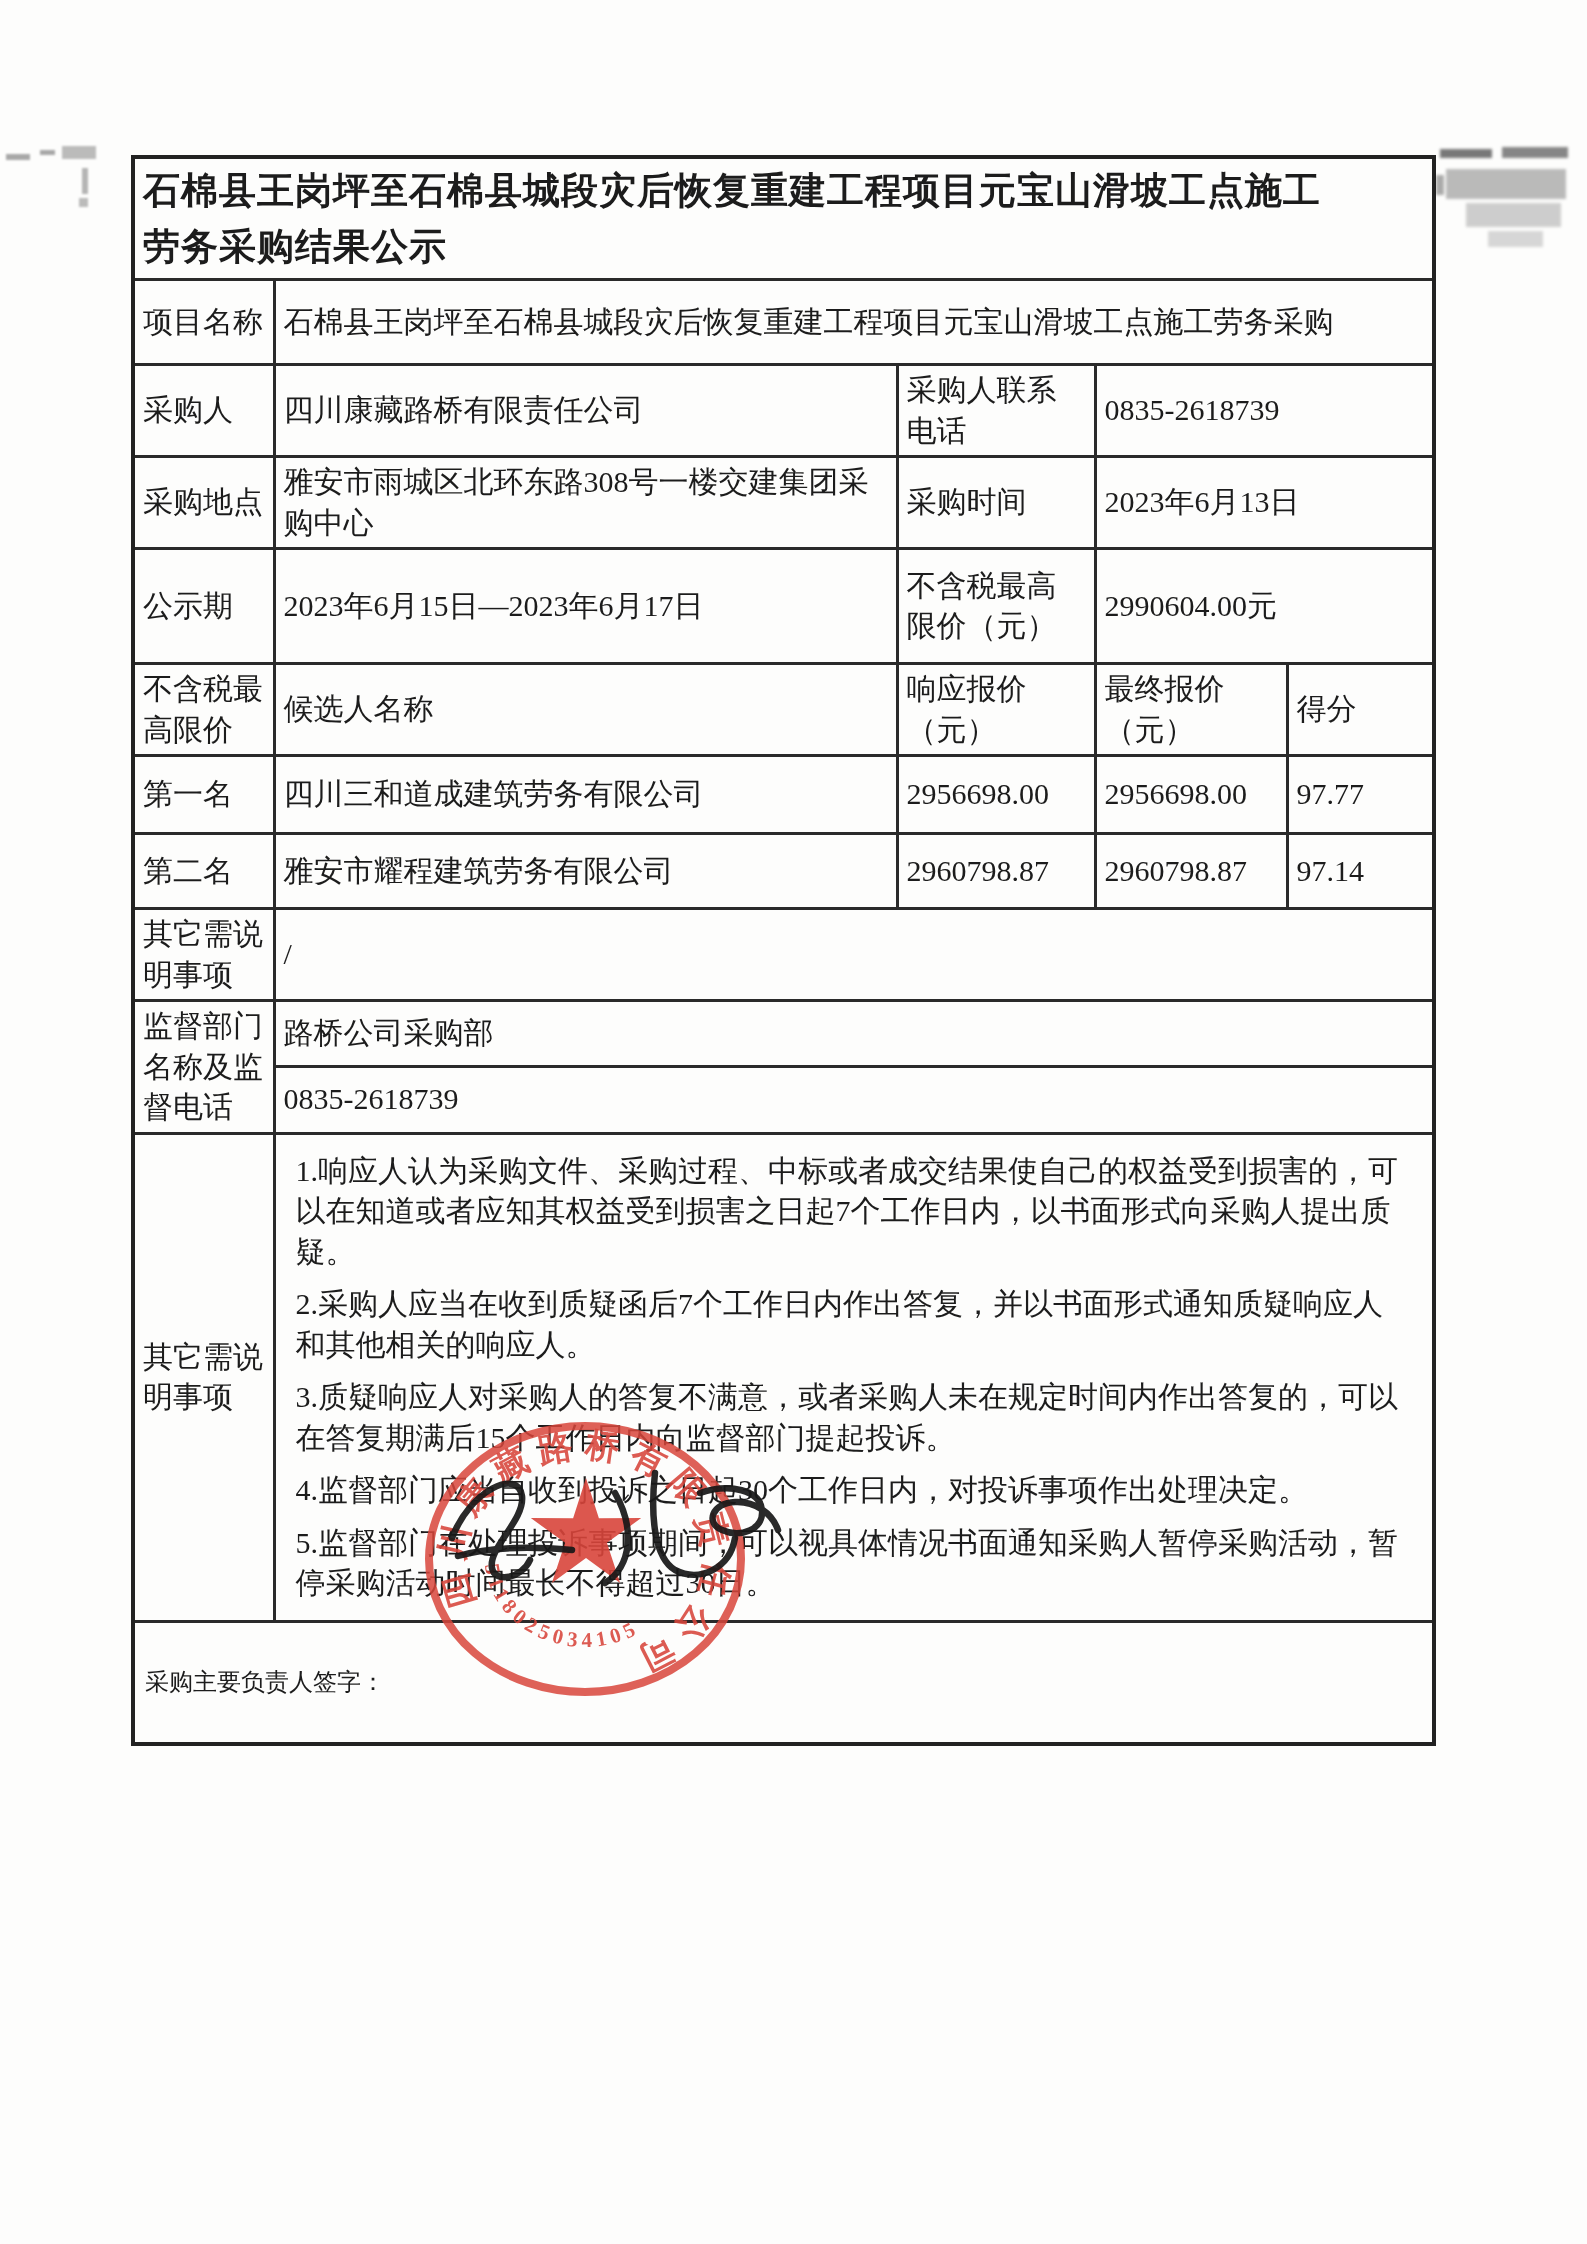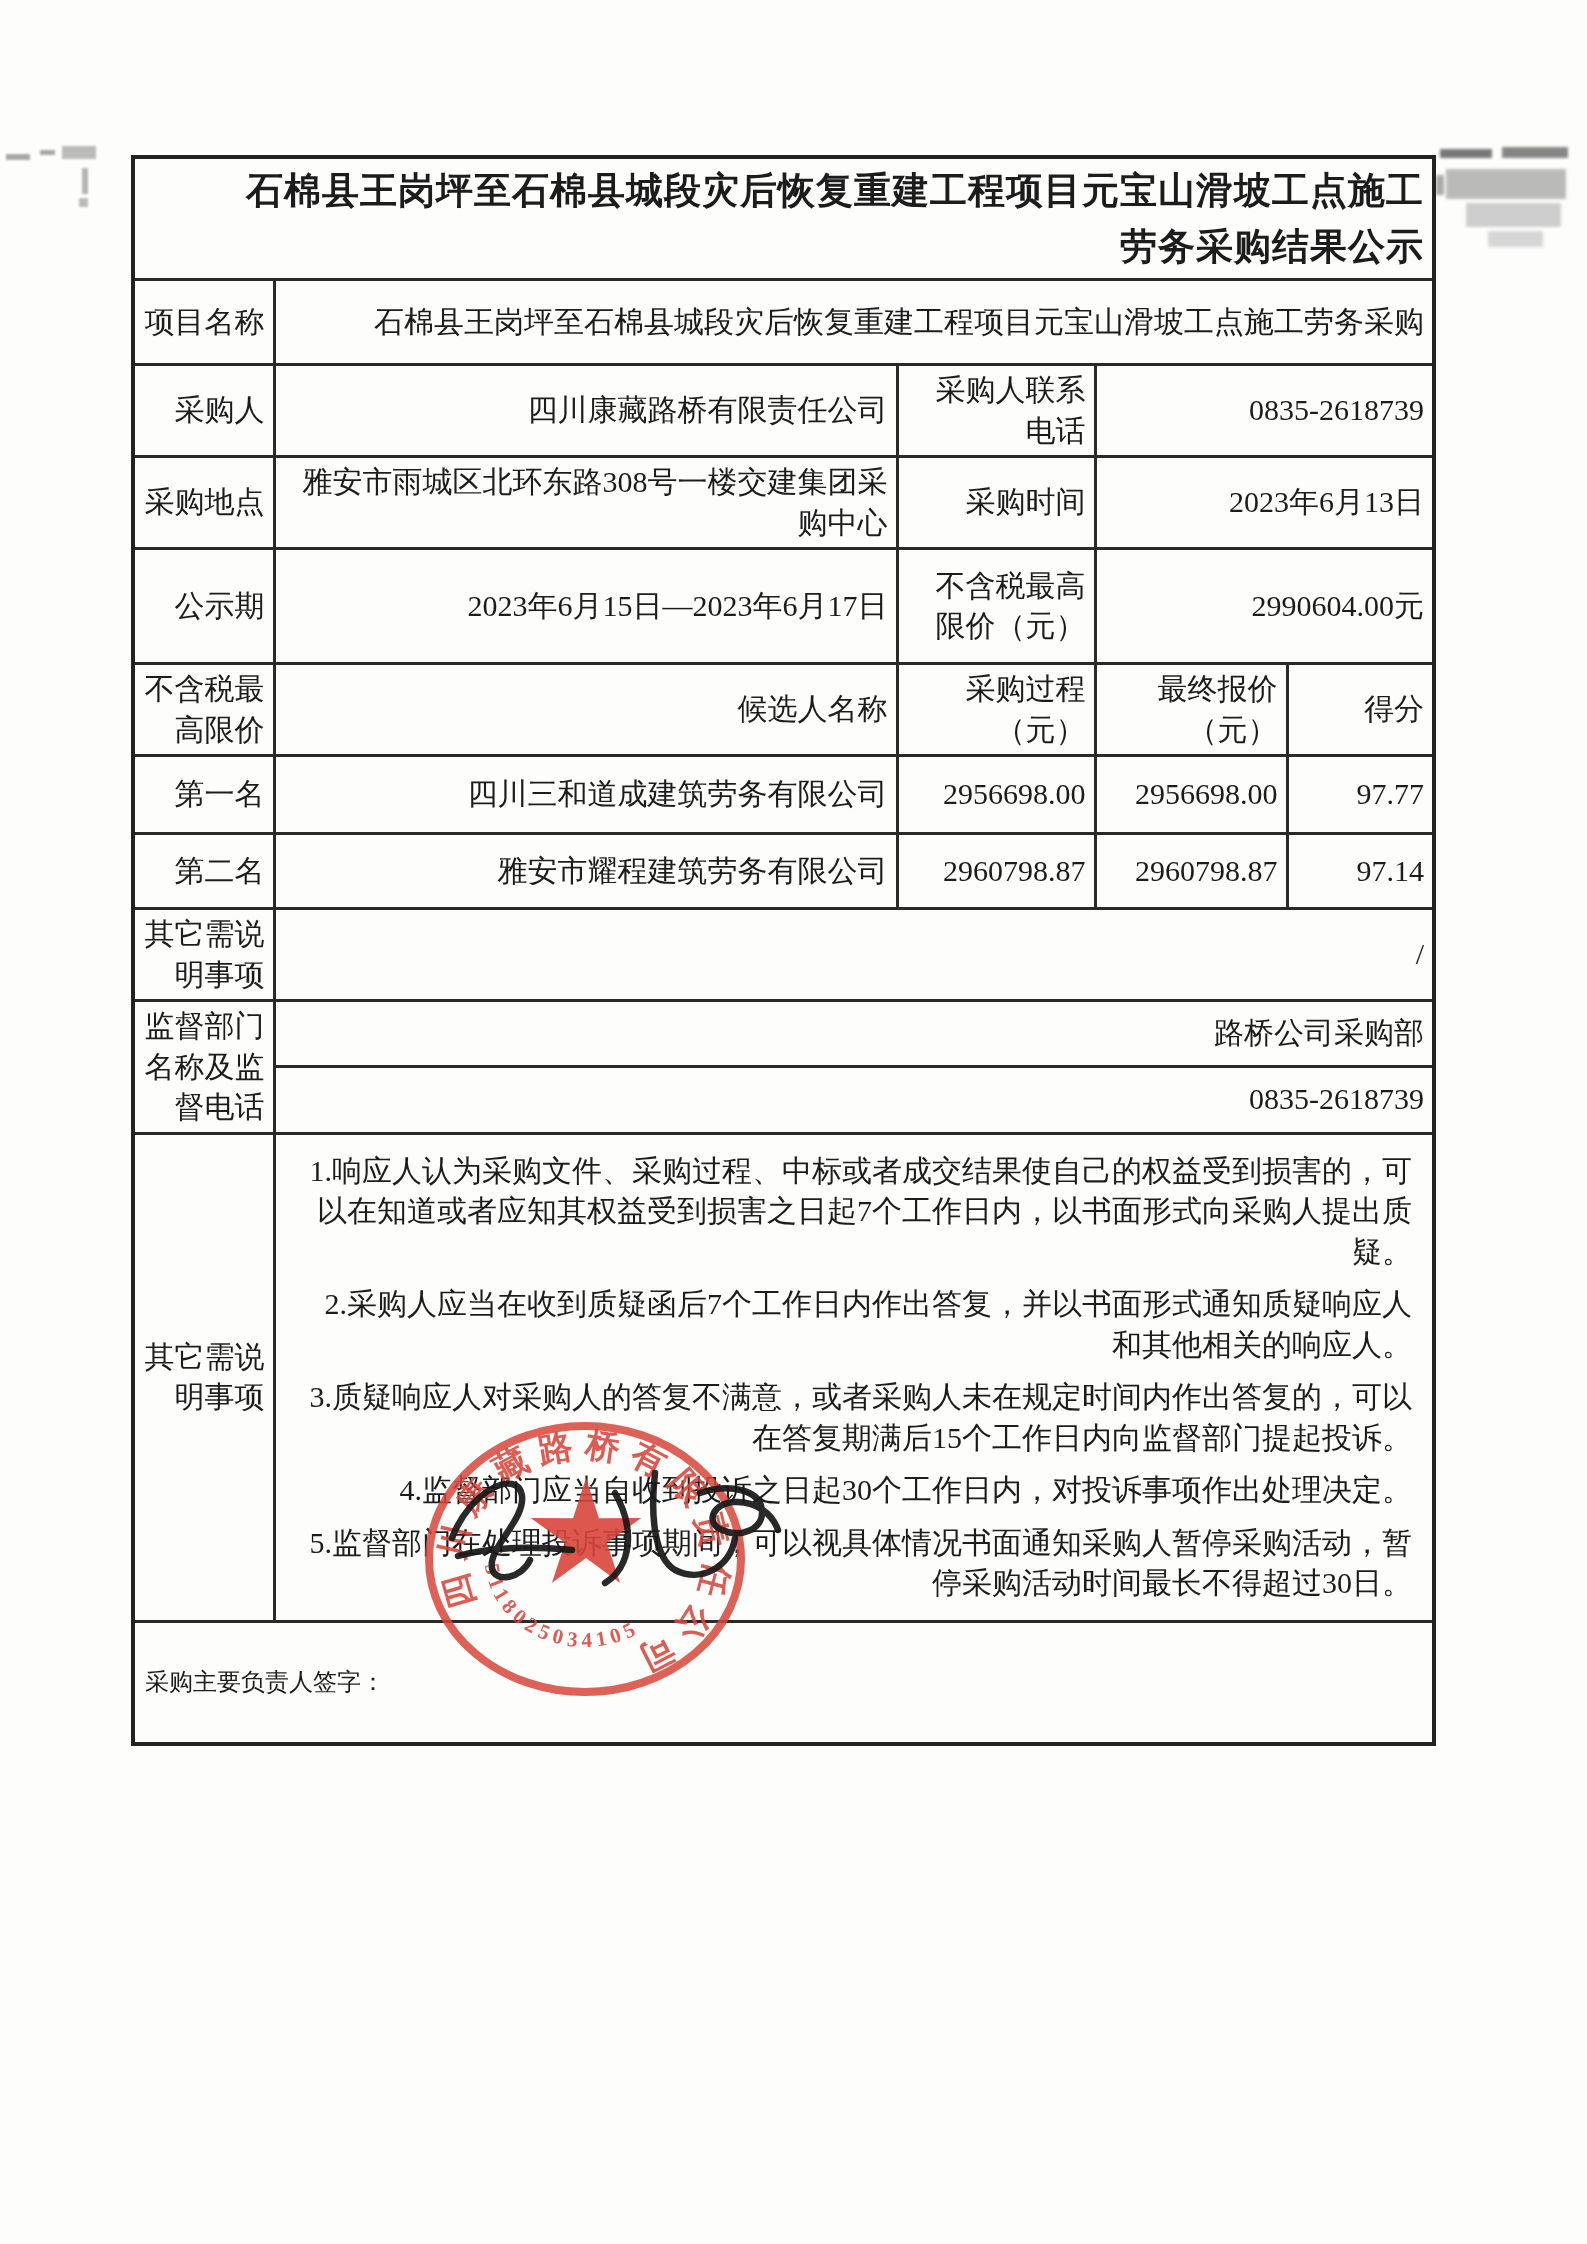--- a/index.html
+++ b/index.html
@@ -30,21 +30,21 @@
   .art-tr .d6{left:0px;top:30px;width:8px;height:20px;opacity:.5;background:#5a5a5a;}
 
   
   table.doc{
     position:absolute;left:131px;top:155px;width:1301px;
     border-collapse:collapse;table-layout:fixed;
     border:4px solid #222222;
   }
   table.doc td{
     border:3px solid #2a2a2a;
-    text-align:right;vertical-align:middle;
+    text-align:left;vertical-align:middle;
     font-size:30px;line-height:1.35;
     padding:4px 8px;box-sizing:border-box;
     word-break:break-all;
   }
   tr.title-row td{
     font-family:"Liberation Sans","DejaVu Sans",sans-serif;
     font-weight:700;font-size:37px;line-height:1.5;
     white-space:pre-line;letter-spacing:1px;
   }
   td.lbl{padding:2px 6px;}
@@ -122,21 +122,21 @@
     <tr style="height:115px">
       <td class="lbl">公示期</td>
       <td>2023年6月15日—2023年6月17日</td>
       <td class="small">不含税最高限价（元）</td>
       <td colspan="2">2990604.00元</td>
     </tr>
 
     <tr style="height:83px">
       <td class="lbl">不含税最高限价</td>
       <td>候选人名称</td>
-      <td class="small prewrap">采购过程
+      <td class="small prewrap">响应报价
 （元）</td>
       <td class="small prewrap">最终报价
 （元）</td>
       <td>得分</td>
     </tr>
 
     <tr style="height:78px">
       <td class="lbl">第一名</td>
       <td>四川三和道成建筑劳务有限公司</td>
       <td>2956698.00</td>

